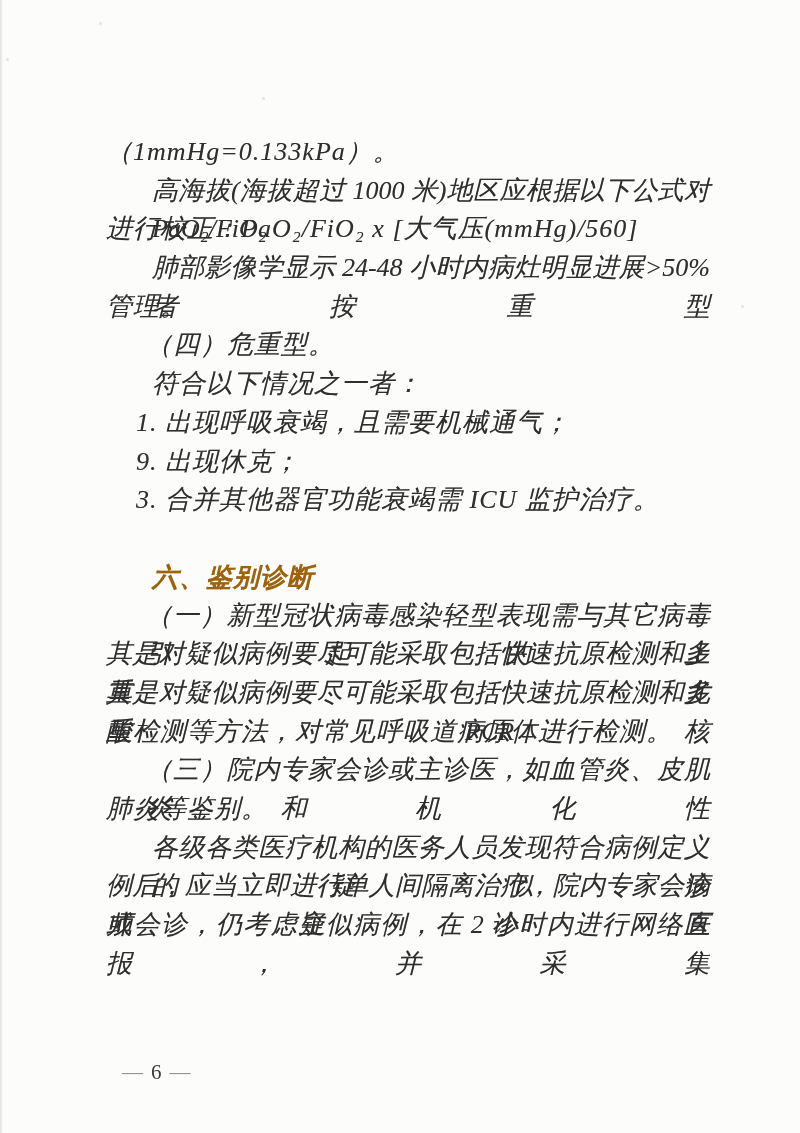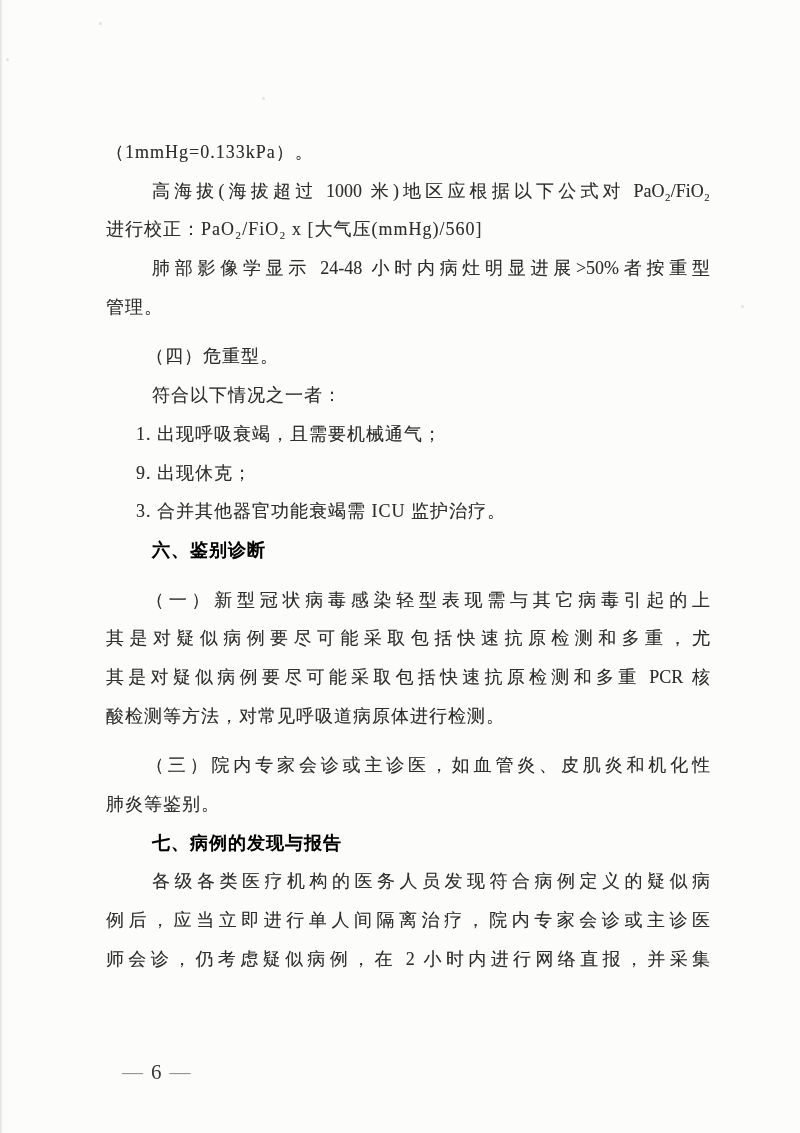--- a/index.html
+++ b/index.html
@@ -34,40 +34,42 @@
   }
   .content {
     position: absolute;
     left: 106px;
     top: 133px;
     width: 604px;
   }
   .line {
     height: 38.7px;
     line-height: 38.7px;
-    font-size: 18px;
+    font-size: 26px;
     letter-spacing: 1px;
     white-space: nowrap;
     overflow: visible;
     text-shadow: 0 0 0.6px rgba(40,40,40,0.35);
+    font-style: italic;
   }
   
   .line.fill {
     white-space: normal;
     letter-spacing: 0;
     text-align: justify;
     text-align-last: justify;
   }
   .line.indent       { padding-left: 46px; }  
-  .line.indent-paren { padding-left: 40px; margin-top: 11px; }  
+  .line.indent-paren { padding-left: 40px; }  
   .line.indent-num   { padding-left: 30px; }  
   .line.heading {
     font-family: "Liberation Sans", "DejaVu Sans", sans-serif;
     font-weight: bold;
-    color: #000000;
+    color: #a16207;
+    margin-top: 38px;
   }
   .footer {
     position: absolute;
     left: 116px;
     top: 1058px;
     font-size: 21px;
     line-height: 28px;
     color: #3a3a3a;
     letter-spacing: 2px;
     white-space: nowrap;
@@ -99,21 +101,20 @@
     <div class="line indent-num">1. 出现呼吸衰竭，且需要机械通气；</div>
     <div class="line indent-num">9. 出现休克；</div>
     <div class="line indent-num">3. 合并其他器官功能衰竭需 ICU 监护治疗。</div>
     <div class="line indent heading">六、鉴别诊断</div>
     <div class="line indent-paren fill">（一）新型冠状病毒感染轻型表现需与其它病毒引起的上</div>
     <div class="line fill">其是对疑似病例要尽可能采取包括快速抗原检测和多重，尤</div>
     <div class="line fill">其是对疑似病例要尽可能采取包括快速抗原检测和多重 PCR 核</div>
     <div class="line">酸检测等方法，对常见呼吸道病原体进行检测。</div>
     <div class="line indent-paren fill">（三）院内专家会诊或主诊医，如血管炎、皮肌炎和机化性</div>
     <div class="line">肺炎等鉴别。</div>
-    <div class="line indent heading">七、病例的发现与报告</div>
     <div class="line indent fill">各级各类医疗机构的医务人员发现符合病例定义的疑似病</div>
     <div class="line fill">例后，应当立即进行单人间隔离治疗，院内专家会诊或主诊医</div>
     <div class="line fill">师会诊，仍考虑疑似病例，在 2 小时内进行网络直报，并采集</div>
   </div>
 
   <div class="footer">
     <span class="dash">—</span><span>6</span><span class="dash">—</span>
   </div>
 
 </div>

